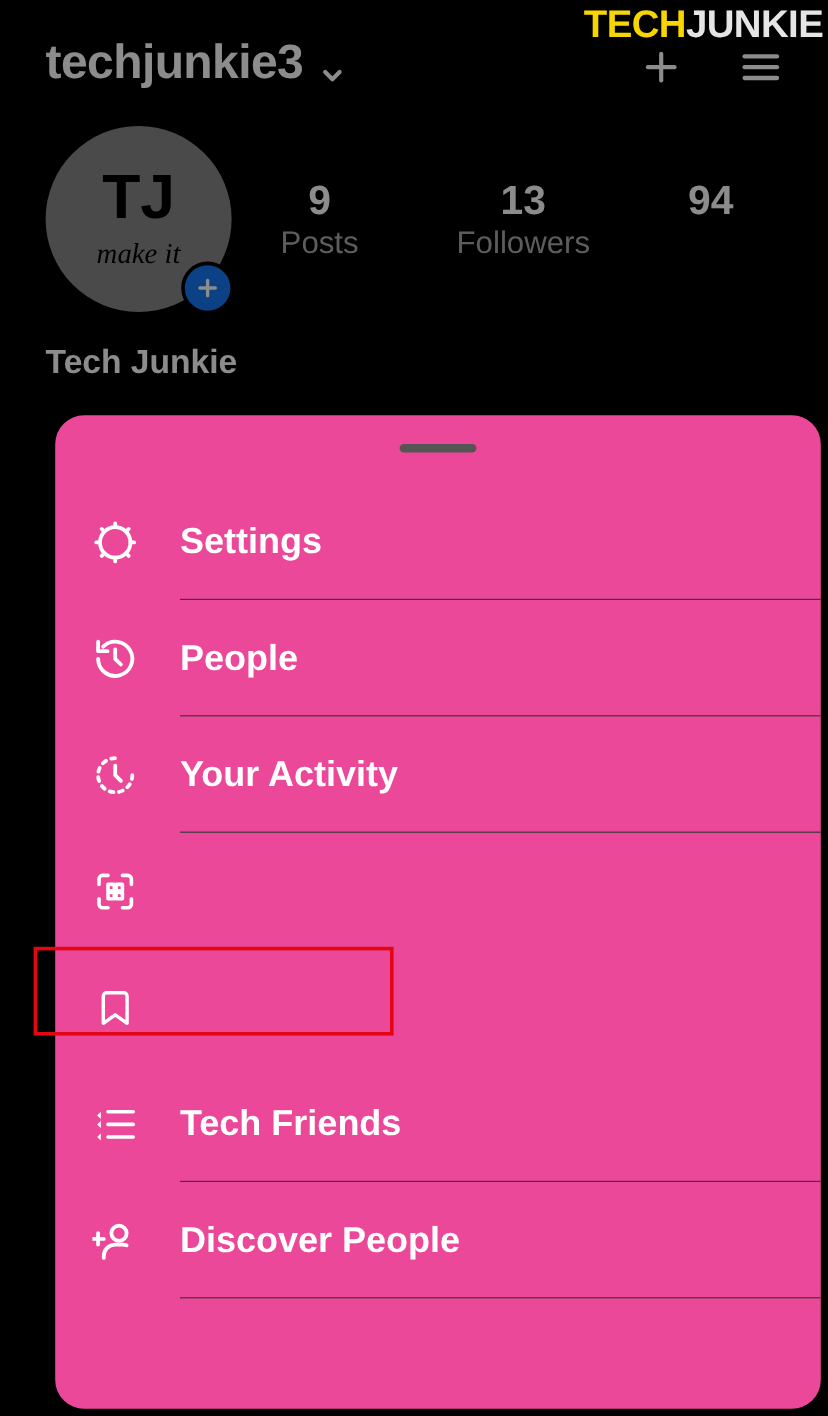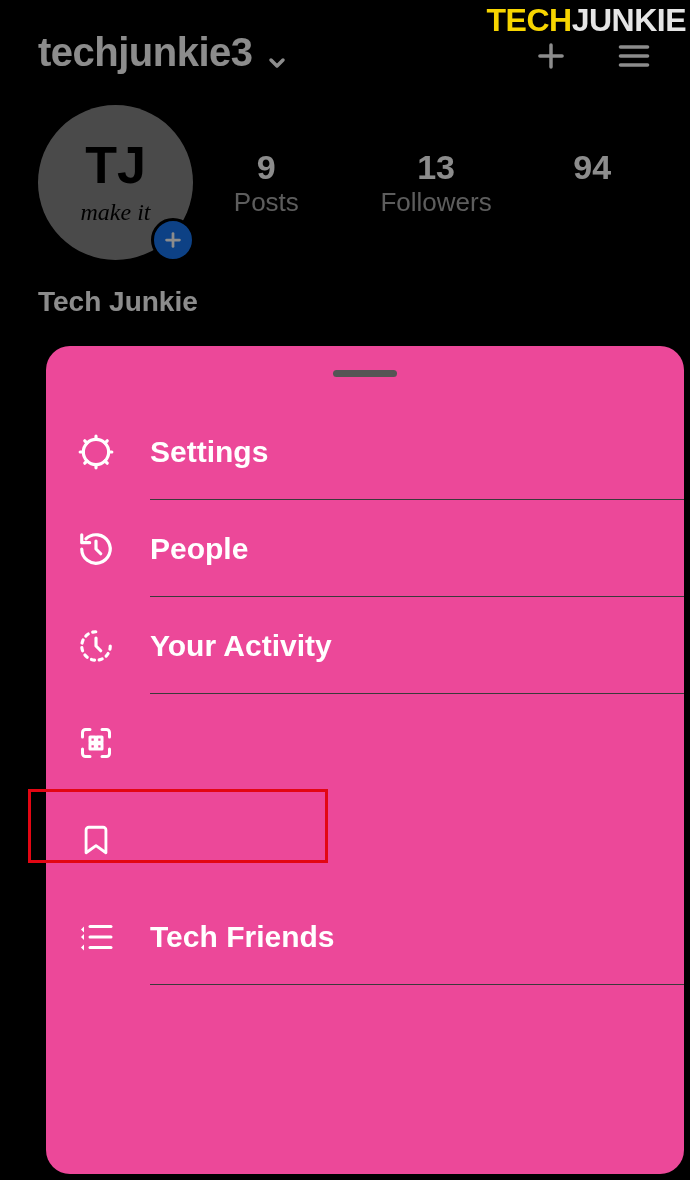--- a/index.html
+++ b/index.html
@@ -318,16 +318,27 @@
           <line x1="8" y1="5" x2="22" y2="5"></line>
           <polygon points="4 14 4 10 2 12" fill="#fff" stroke="none"></polygon>
           <line x1="8" y1="12" x2="22" y2="12"></line>
           <polygon points="4 17 4 21 2 19" fill="#fff" stroke="none"></polygon>
           <line x1="8" y1="19" x2="22" y2="19"></line>
         </svg>
     </span>
     <span class="menu-label">Tech Friends</span>
   </div>
 
+  <div class="menu-item">
+    <span class="menu-icon">
+      <svg width="38" height="38" viewBox="0 0 24 24" fill="none" stroke="#fff" stroke-width="2" stroke-linecap="round" stroke-linejoin="round">
+          <circle cx="14" cy="8" r="4"></circle>
+          <path d="M6 21v-1a6 6 0 0 1 6-6h4a6 6 0 0 1 2 .35"></path>
+          <line x1="3" y1="8" x2="3" y2="14"></line>
+          <line x1="0" y1="11" x2="6" y2="11"></line>
+        </svg>
+    </span>
+    <span class="menu-label">Discover People</span>
+  </div>
 
 </div>
 
 <div class="highlight-box"></div>
 
 </body></html>

